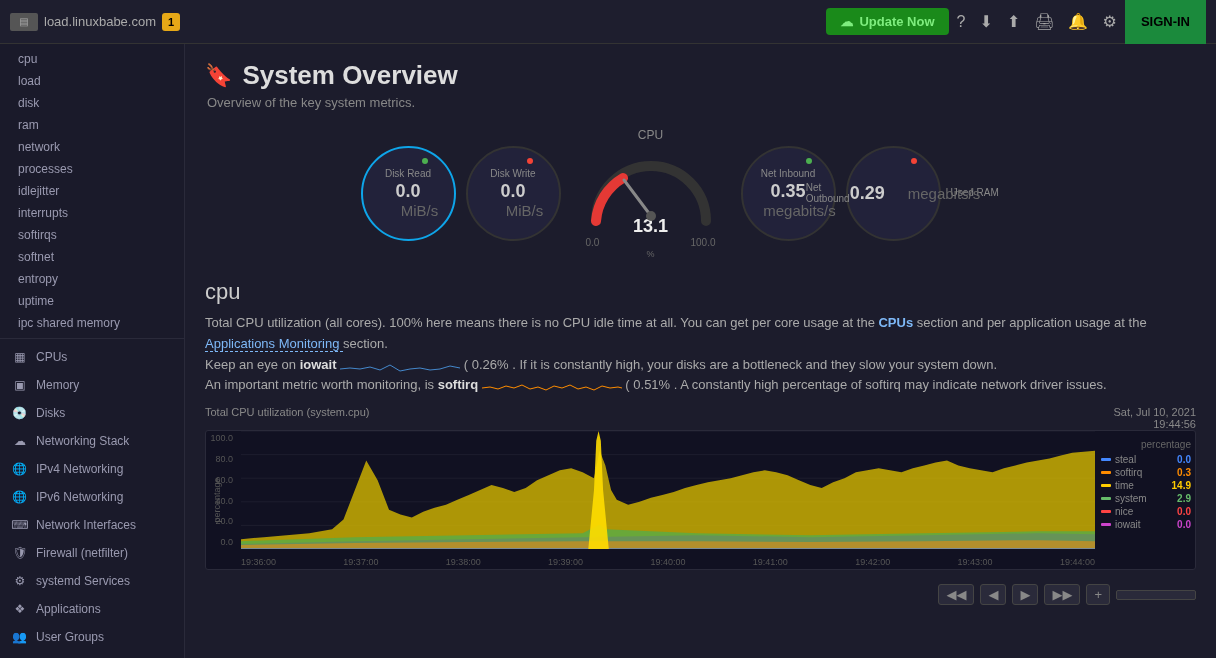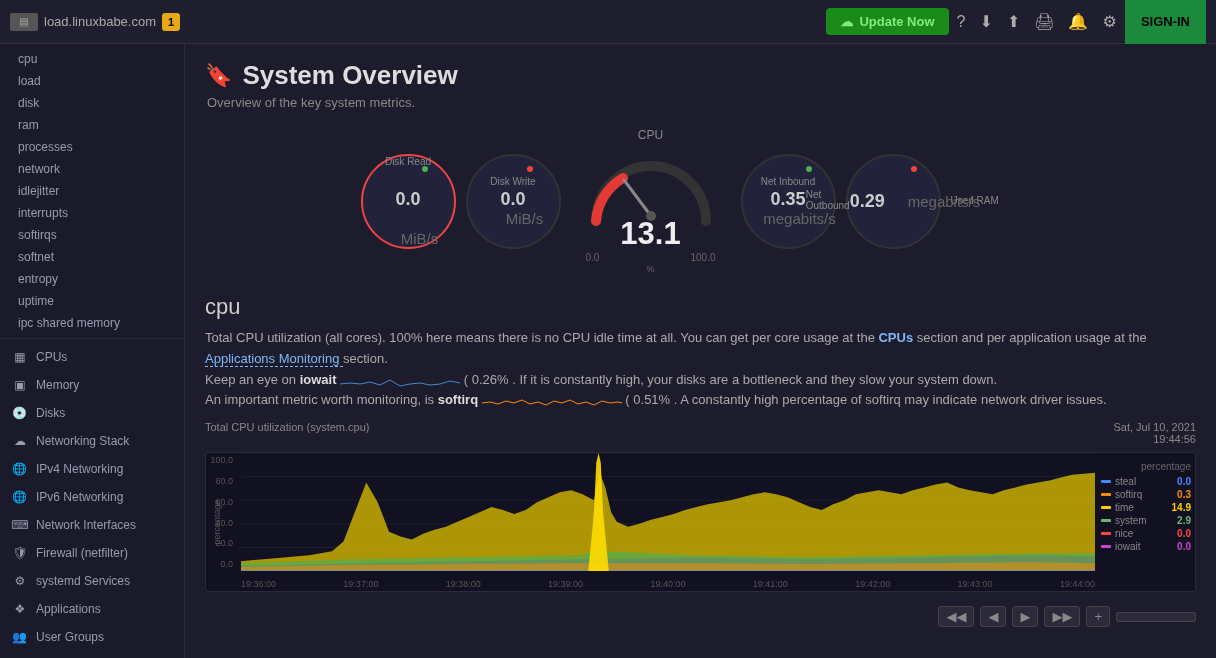--- a/index.html
+++ b/index.html
@@ -82,21 +82,21 @@
     .gauge-value { font-size: 18px; color: #ccc; font-weight: 600; }
     .gauge-unit { font-size: 15px; color: #666; padding-left: 23px; }
 
     
     .cpu-gauge-wrap {
       display: flex; flex-direction: column; align-items: center;
       width: 160px;
     }
     .cpu-label { font-size: 12px; color: #888; margin-bottom: 4px; }
     .cpu-arc-container { position: relative; width: 130px; height: 80px; overflow: hidden; }
-    .cpu-value-big { font-size: 31px; font-weight: bold; color: #eee; text-align: center; margin-top: -10px; }
+    .cpu-value-big { font-size: 18px; font-weight: bold; color: #eee; text-align: center; margin-top: -10px; }
     .cpu-range { display: flex; justify-content: space-between; width: 130px; }
     .cpu-range span { font-size: 10px; color: #666; }
     .cpu-pct { font-size: 9px; color: #666; text-align: center; margin-top: 1px; }
 
     
     .ram-wrap { display: flex; flex-direction: row; width: 90px; }
     .ram-label-top { font-size: 10px; color: #888; margin-bottom: 2px; }
     .ram-donut { position: relative; width: 70px; height: 70px; }
     .ram-val { font-size: 13px; color: #eee; font-weight: bold; }
 
@@ -106,21 +106,21 @@
     .section-text { color: #aaa; font-size: 13px; line-height: 1.6; }
     .section-text .highlight { color: #7eb8f7; font-weight: 600; }
     .section-text .highlight-green { color: #7eb8f7; border-bottom: 1px dashed #7eb8f7; }
     .section-text .bold { font-weight: bold; color: #ddd; }
 
     
     .inline-spark { display: inline-block; vertical-align: middle; }
 
     
     .chart-section { padding: 0 20px 10px; }
-    .chart-title-row { display: flex; justify-content: space-between; align-items: baseline; margin-bottom: 7px; gap: 20px; }
+    .chart-title-row { display: flex; justify-content: space-between; align-items: baseline; margin-bottom: 0; gap: 20px; }
     .chart-title { font-size: 11px; color: #888; }
     .chart-datetime { font-size: 11px; color: #888; text-align: right; }
     .chart-outer {
       background: #111122; border: 1px solid #2a2a3a; border-radius: 3px; padding: 4px 0;
       position: relative; height: 140px; overflow: hidden;
     }
     .chart-y-label { position: absolute; left: 0; top: 0; bottom: 20px; width: 30px; display: flex; flex-direction: column; justify-content: space-between; padding: 2px 0; }
     .chart-y-label span { font-size: 9px; color: #555; text-align: right; padding-right: 3px; }
     .chart-inner { position: absolute; left: 35px; right: 100px; top: 0; bottom: 20px; overflow: hidden; }
     .chart-x-labels { position: absolute; left: 35px; right: 100px; bottom: 2px; display: flex; justify-content: space-between; }
@@ -168,22 +168,22 @@
 </div>
 
 <div class="main-layout">
 
   <div class="sidebar">
 
     <div class="sidebar-item">cpu</div>
     <div class="sidebar-item">load</div>
     <div class="sidebar-item">disk</div>
     <div class="sidebar-item">ram</div>
+    <div class="sidebar-item">network</div>
     <div class="sidebar-item">processes</div>
-    <div class="sidebar-item">network</div>
     <div class="sidebar-item">idlejitter</div>
     <div class="sidebar-item">interrupts</div>
     <div class="sidebar-item">softirqs</div>
     <div class="sidebar-item">softnet</div>
     <div class="sidebar-item">entropy</div>
     <div class="sidebar-item">uptime</div>
     <div class="sidebar-item">ipc shared memory</div>
     <div class="divider-line"></div>
 
     <div class="sidebar-item-icon">
@@ -238,21 +238,21 @@
     <div class="page-header">
       <div class="page-title-row">
         <span class="bookmark-icon">🔖</span>
         <h1 class="page-title">System Overview</h1>
       </div>
       <div class="page-subtitle">Overview of the key system metrics.</div>
     </div>
 
     <div class="metrics-row">
 
-      <div style="display:flex;flex-direction:column;align-items:center;background:#22223a;border-radius:50%;width:95px;height:95px;justify-content:space-between;border:2px solid #ef4444;position:relative;">
+      <div style="display:flex;flex-direction:column;align-items:center;background:#22223a;border-radius:50%;width:95px;height:95px;justify-content:center;border:2px solid #0ea5e9;position:relative;">
         <div style="width:6px;height:6px;border-radius:50%;background:#4caf50;position:absolute;top:10px;right:26px;"></div>
         <div class="gauge-label">Disk Read</div>
         <div class="gauge-value">0.0</div>
         <div class="gauge-unit">MiB/s</div>
       </div>
 
       <div style="display:flex;flex-direction:column;align-items:center;background:#22223a;border-radius:50%;width:95px;height:95px;justify-content:center;border:2px solid #333;position:relative;">
         <div style="width:6px;height:6px;border-radius:50%;background:#f44336;position:absolute;top:10px;right:26px;"></div>
         <div class="gauge-label">Disk Write</div>
         <div class="gauge-value">0.0</div>

